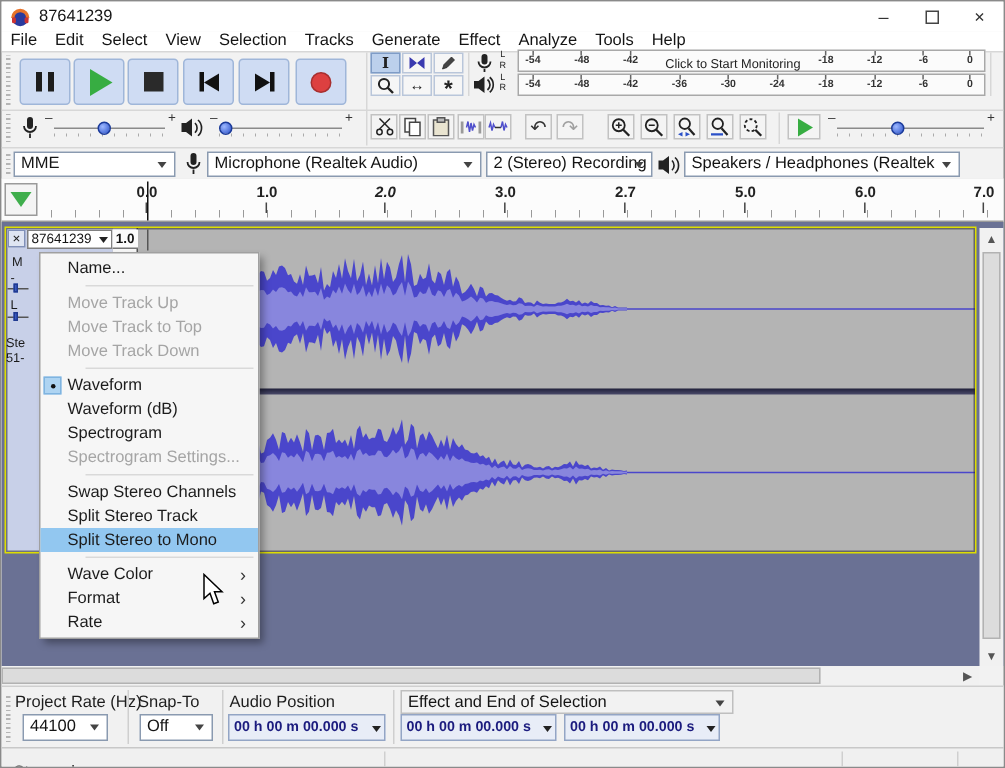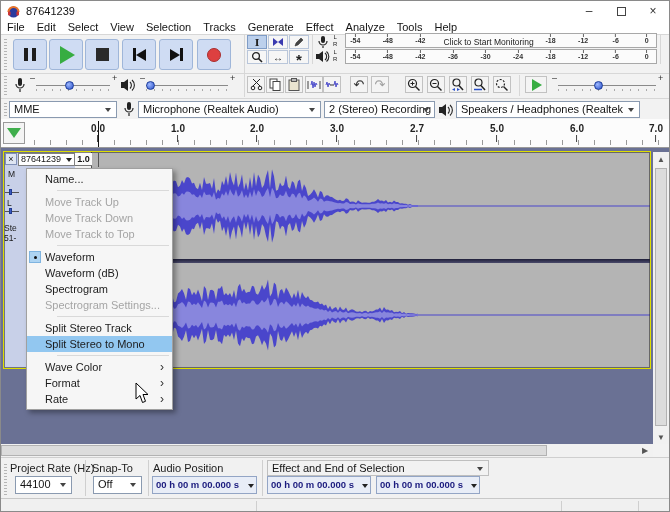--- a/index.html
+++ b/index.html
@@ -344,21 +344,21 @@
 
   <div id="ruler">
     <div id="qp-btn">
         <span class="ic-qp"></span>
       </div>
     <div id="minor-ticks"></div>
     <div>
 
     <span class="tl-num" style="left: 97px;"><span>0.0</span></span>
         <span class="tl-num" style="left: 177px;"><span>1.0</span></span>
-        <span class="tl-num" style="left: 256px;"><span>2.0</span></span>
+        <span class="tl-num" style="left: 256px; font-style: italic;"><span>2.0</span></span>
         <span class="tl-num" style="left: 336px;"><span>3.0</span></span>
         <span class="tl-num" style="left: 416px;"><span>2.7</span></span>
         <span class="tl-num" style="left: 496px;"><span>5.0</span></span>
         <span class="tl-num" style="left: 576px;"><span>6.0</span></span>
         <span class="tl-num" style="left: 655px;"><span>7.0</span></span>
       </div>
   </div>
   <div id="playhead"></div>
 
   <div id="workspace" style="background:#6a7194">
@@ -419,27 +419,27 @@
       </div>
 
       <div class="mi disabled">
         
         <span class="lbl">Move Track Up</span>
         <span class="sub"></span>
       </div>
 
       <div class="mi disabled">
         
+        <span class="lbl">Move Track to Top</span>
+        <span class="sub"></span>
+      </div>
+
+      <div class="mi disabled">
+        
         <span class="lbl">Move Track Down</span>
-        <span class="sub"></span>
-      </div>
-
-      <div class="mi disabled">
-        
-        <span class="lbl">Move Track to Top</span>
         <span class="sub"></span>
       </div>
 
 
       <div class="mi sep">
         
         
         
       </div>
 
@@ -467,20 +467,25 @@
         <span class="sub"></span>
       </div>
 
       <div class="mi sep">
         
         
         
       </div>
 
 
+      <div class="mi">
+        
+        <span class="lbl">Swap Stereo Channels</span>
+        <span class="sub"></span>
+      </div>
 
       <div class="mi">
         
         <span class="lbl">Split Stereo Track</span>
         <span class="sub"></span>
       </div>
 
       <div class="mi hl">
         
         <span class="lbl">Split Stereo to Mono</span>

